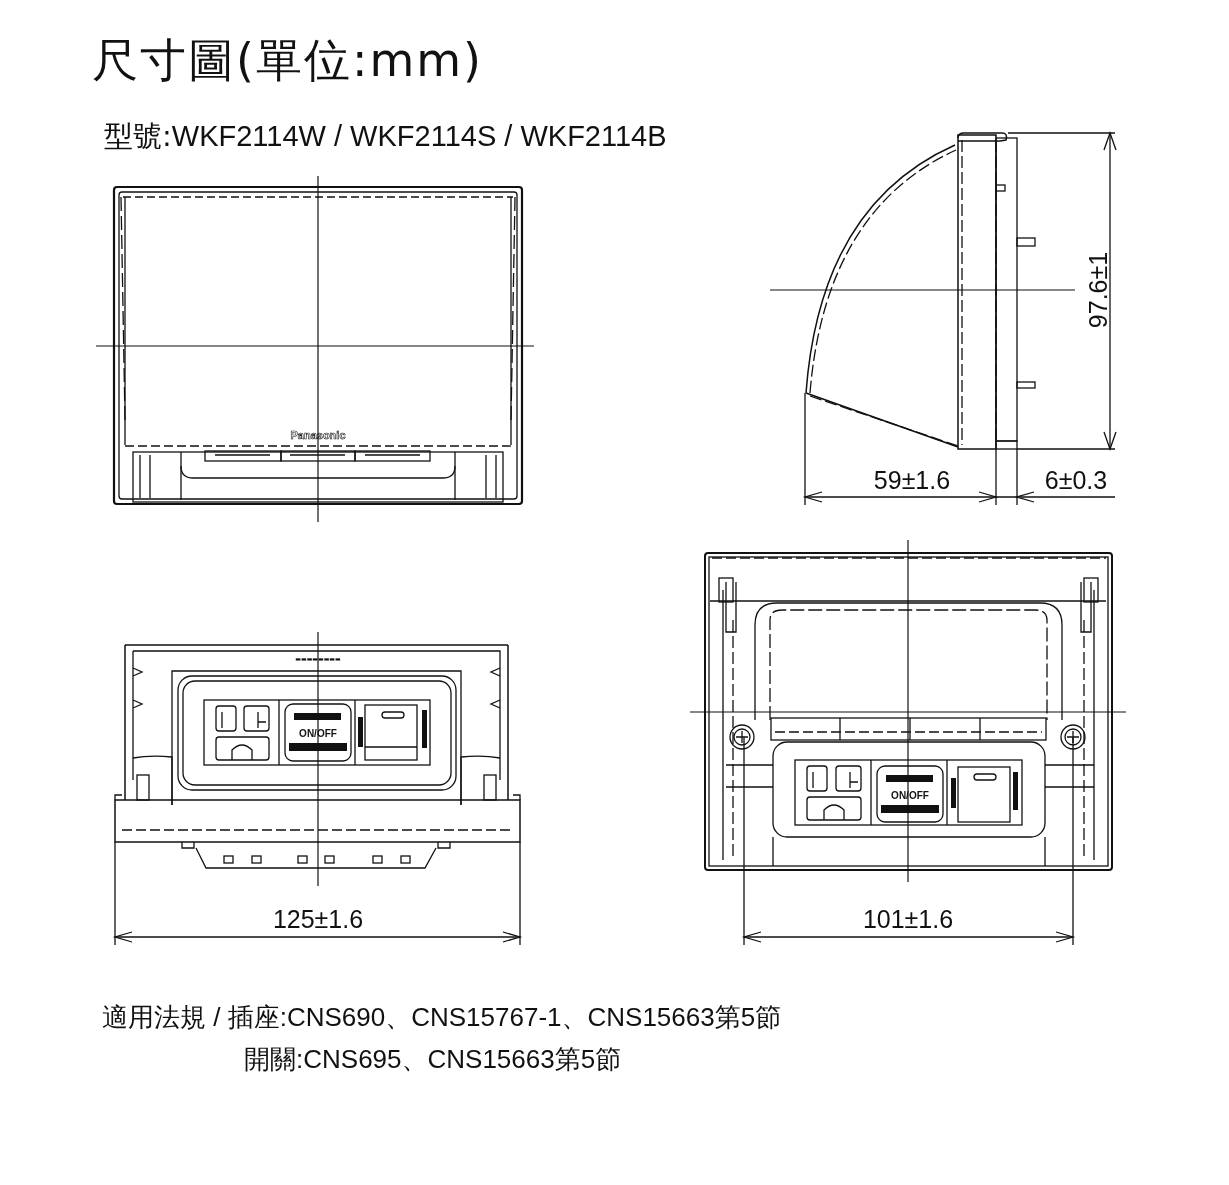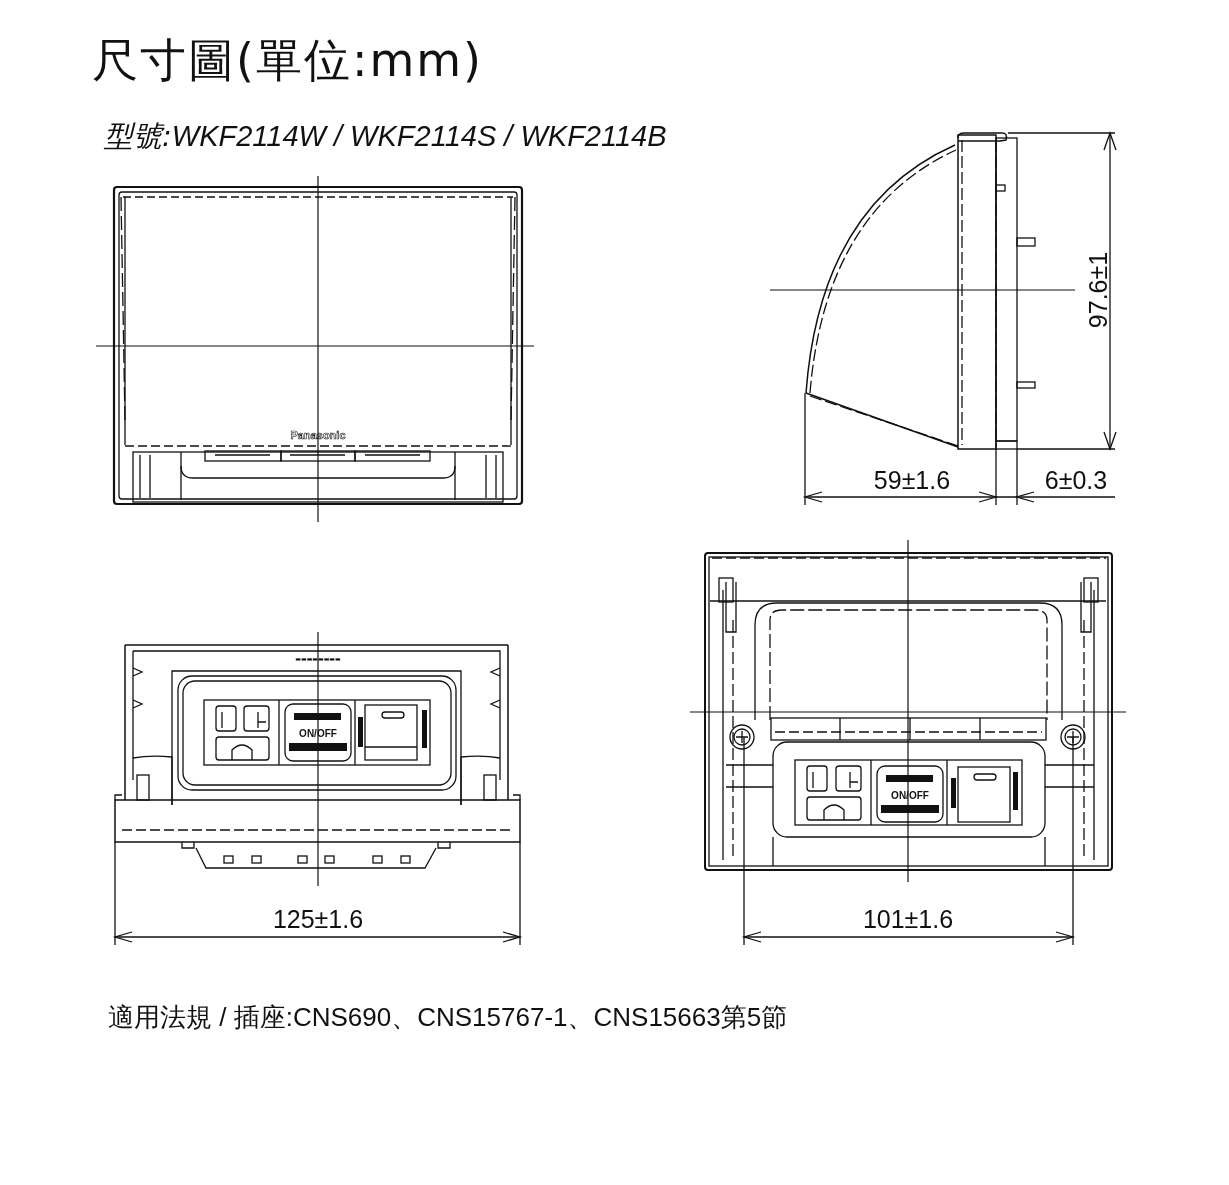--- a/index.html
+++ b/index.html
@@ -1,22 +1,22 @@
 <!DOCTYPE html>
 <html><head>
 <meta charset="utf-8">
 <style>
   html, body { margin:0; padding:0; background:#ffffff; }
   body { width:1229px; height:1185px; position:relative; overflow:hidden; font-family:"DejaVu Sans", sans-serif; color:#111; }
   .title { position:absolute; left:92px; top:28px; font-size:46px; font-weight:normal; letter-spacing:2px; line-height:64px; }
-  .model { position:absolute; left:104px; top:116px; font-size:29px; line-height:40px; font-family:"Liberation Sans", sans-serif;font-style:italic; }
+  .model { position:absolute; left:104px; top:116px; font-size:29px; line-height:40px; font-family:"Liberation Sans", sans-serif; }
   .model .lbl { font-family:"DejaVu Sans", sans-serif; }
   svg { position:absolute; left:0; top:0; }
   .dim { font-family:"Liberation Sans", sans-serif; font-size:25px; fill:#111; }
-  .notes { position:absolute; left:108px; top:996px; font-family:"Liberation Sans", sans-serif; font-size:26px; line-height:42px; }
+  .notes { position:absolute; left:102px; top:996px; font-family:"Liberation Sans", sans-serif; font-size:26px; line-height:42px; }
   .notes .row { white-space:nowrap; height:42px; }
   .notes .indent { padding-left:142px; }
 </style>
 </head>
 <body>
 
 <div class="title">尺寸圖(單位:mm)</div>
 <div class="model">
   <span class="lbl">型號:</span><span>WKF2114W / WKF2114S / WKF2114B</span>
 </div>
@@ -190,13 +190,16 @@
     <line x1="744" y1="937" x2="1073" y2="937"></line>
     <path d="M761 932 L744 937 L761 942 M1056 932 L1073 937 L1056 942"></path>
     <text class="dim" x="908" y="928" text-anchor="middle" stroke="none">101±1.6</text>
   </g>
 </svg>
 
 <div class="notes">
   <div class="row">
     <span>適用法規 / 插座:</span><span>CNS690、CNS15767-1、CNS15663第5節</span>
   </div>
+  <div class="row indent">
+    <span>開關:</span><span>CNS695、CNS15663第5節</span>
+  </div>
 </div>
 
 </body></html>

